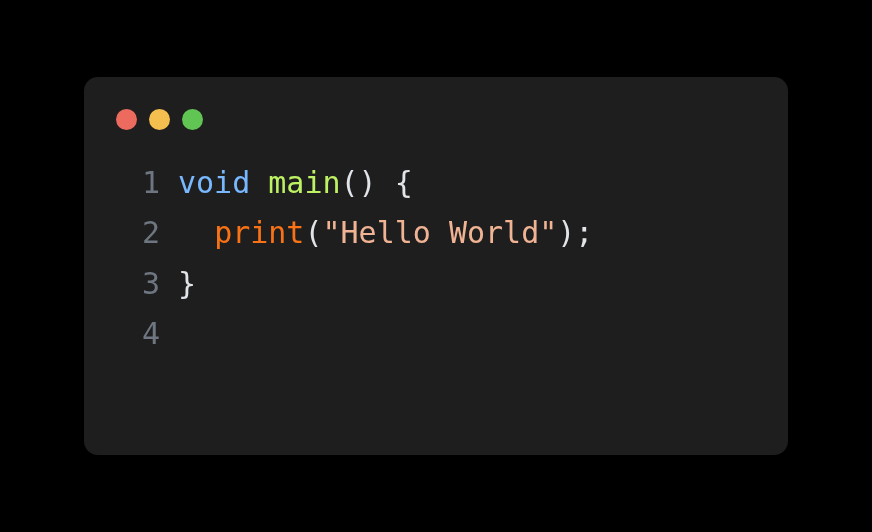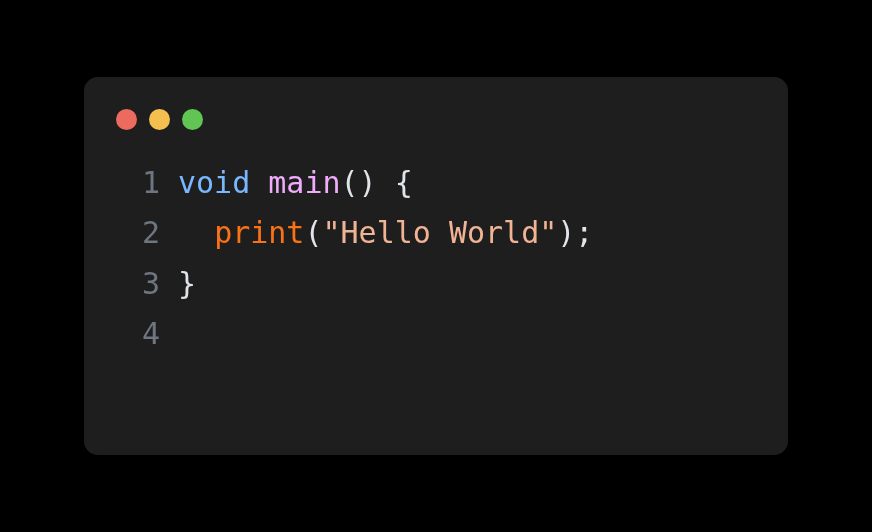--- a/index.html
+++ b/index.html
@@ -51,21 +51,21 @@
       white-space: pre;
     }
     .line-number {
       color: #6e7681;
       width: 38px;
       text-align: right;
       margin-right: 18px;
       user-select: none;
     }
     .tok-kw     { color: #79b8ff; text-align: center; }
-    .tok-fn     { color: #f0abfc; }
+    .tok-fn     { color: #bef264; }
     .tok-punct  { color: #e1e4e8; }
     .tok-call   { color: #f97316; }
     .tok-str    { color: #f0b394; }
     .tok-plain  { color: #e1e4e8; }
   </style>
 </head>
 <body>
 
 <div class="editor-window">
   <div class="traffic-lights">

